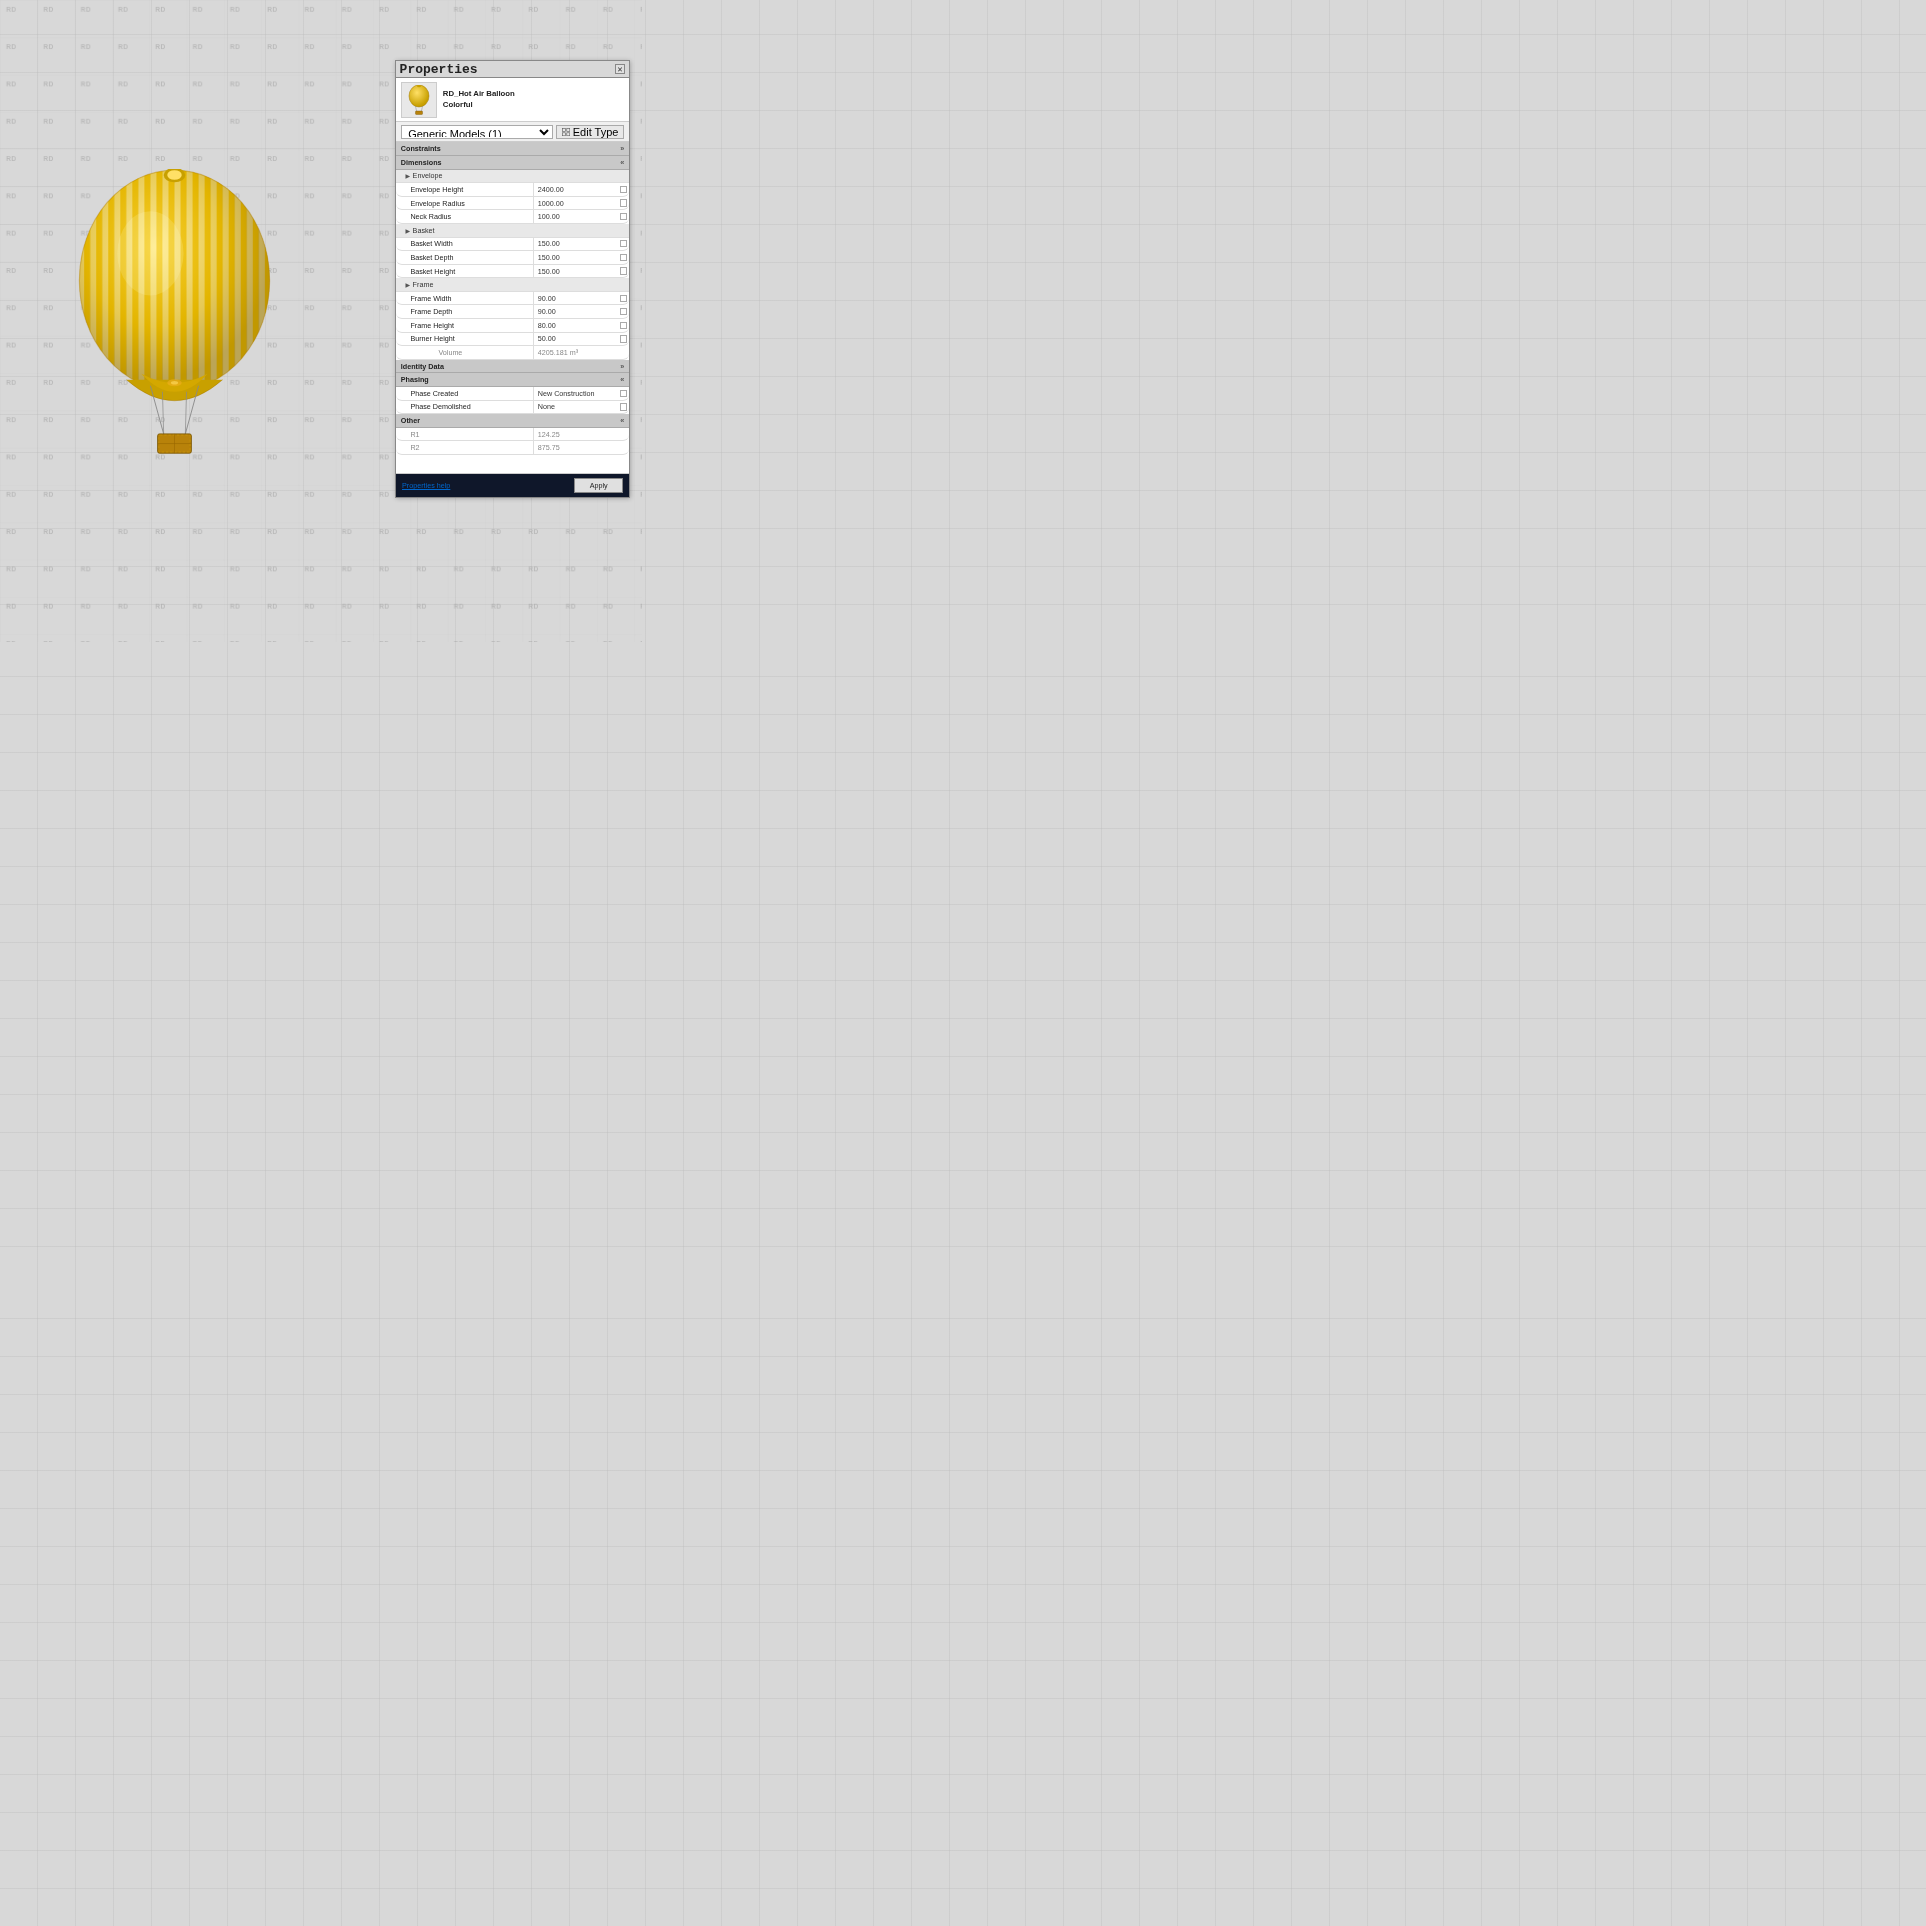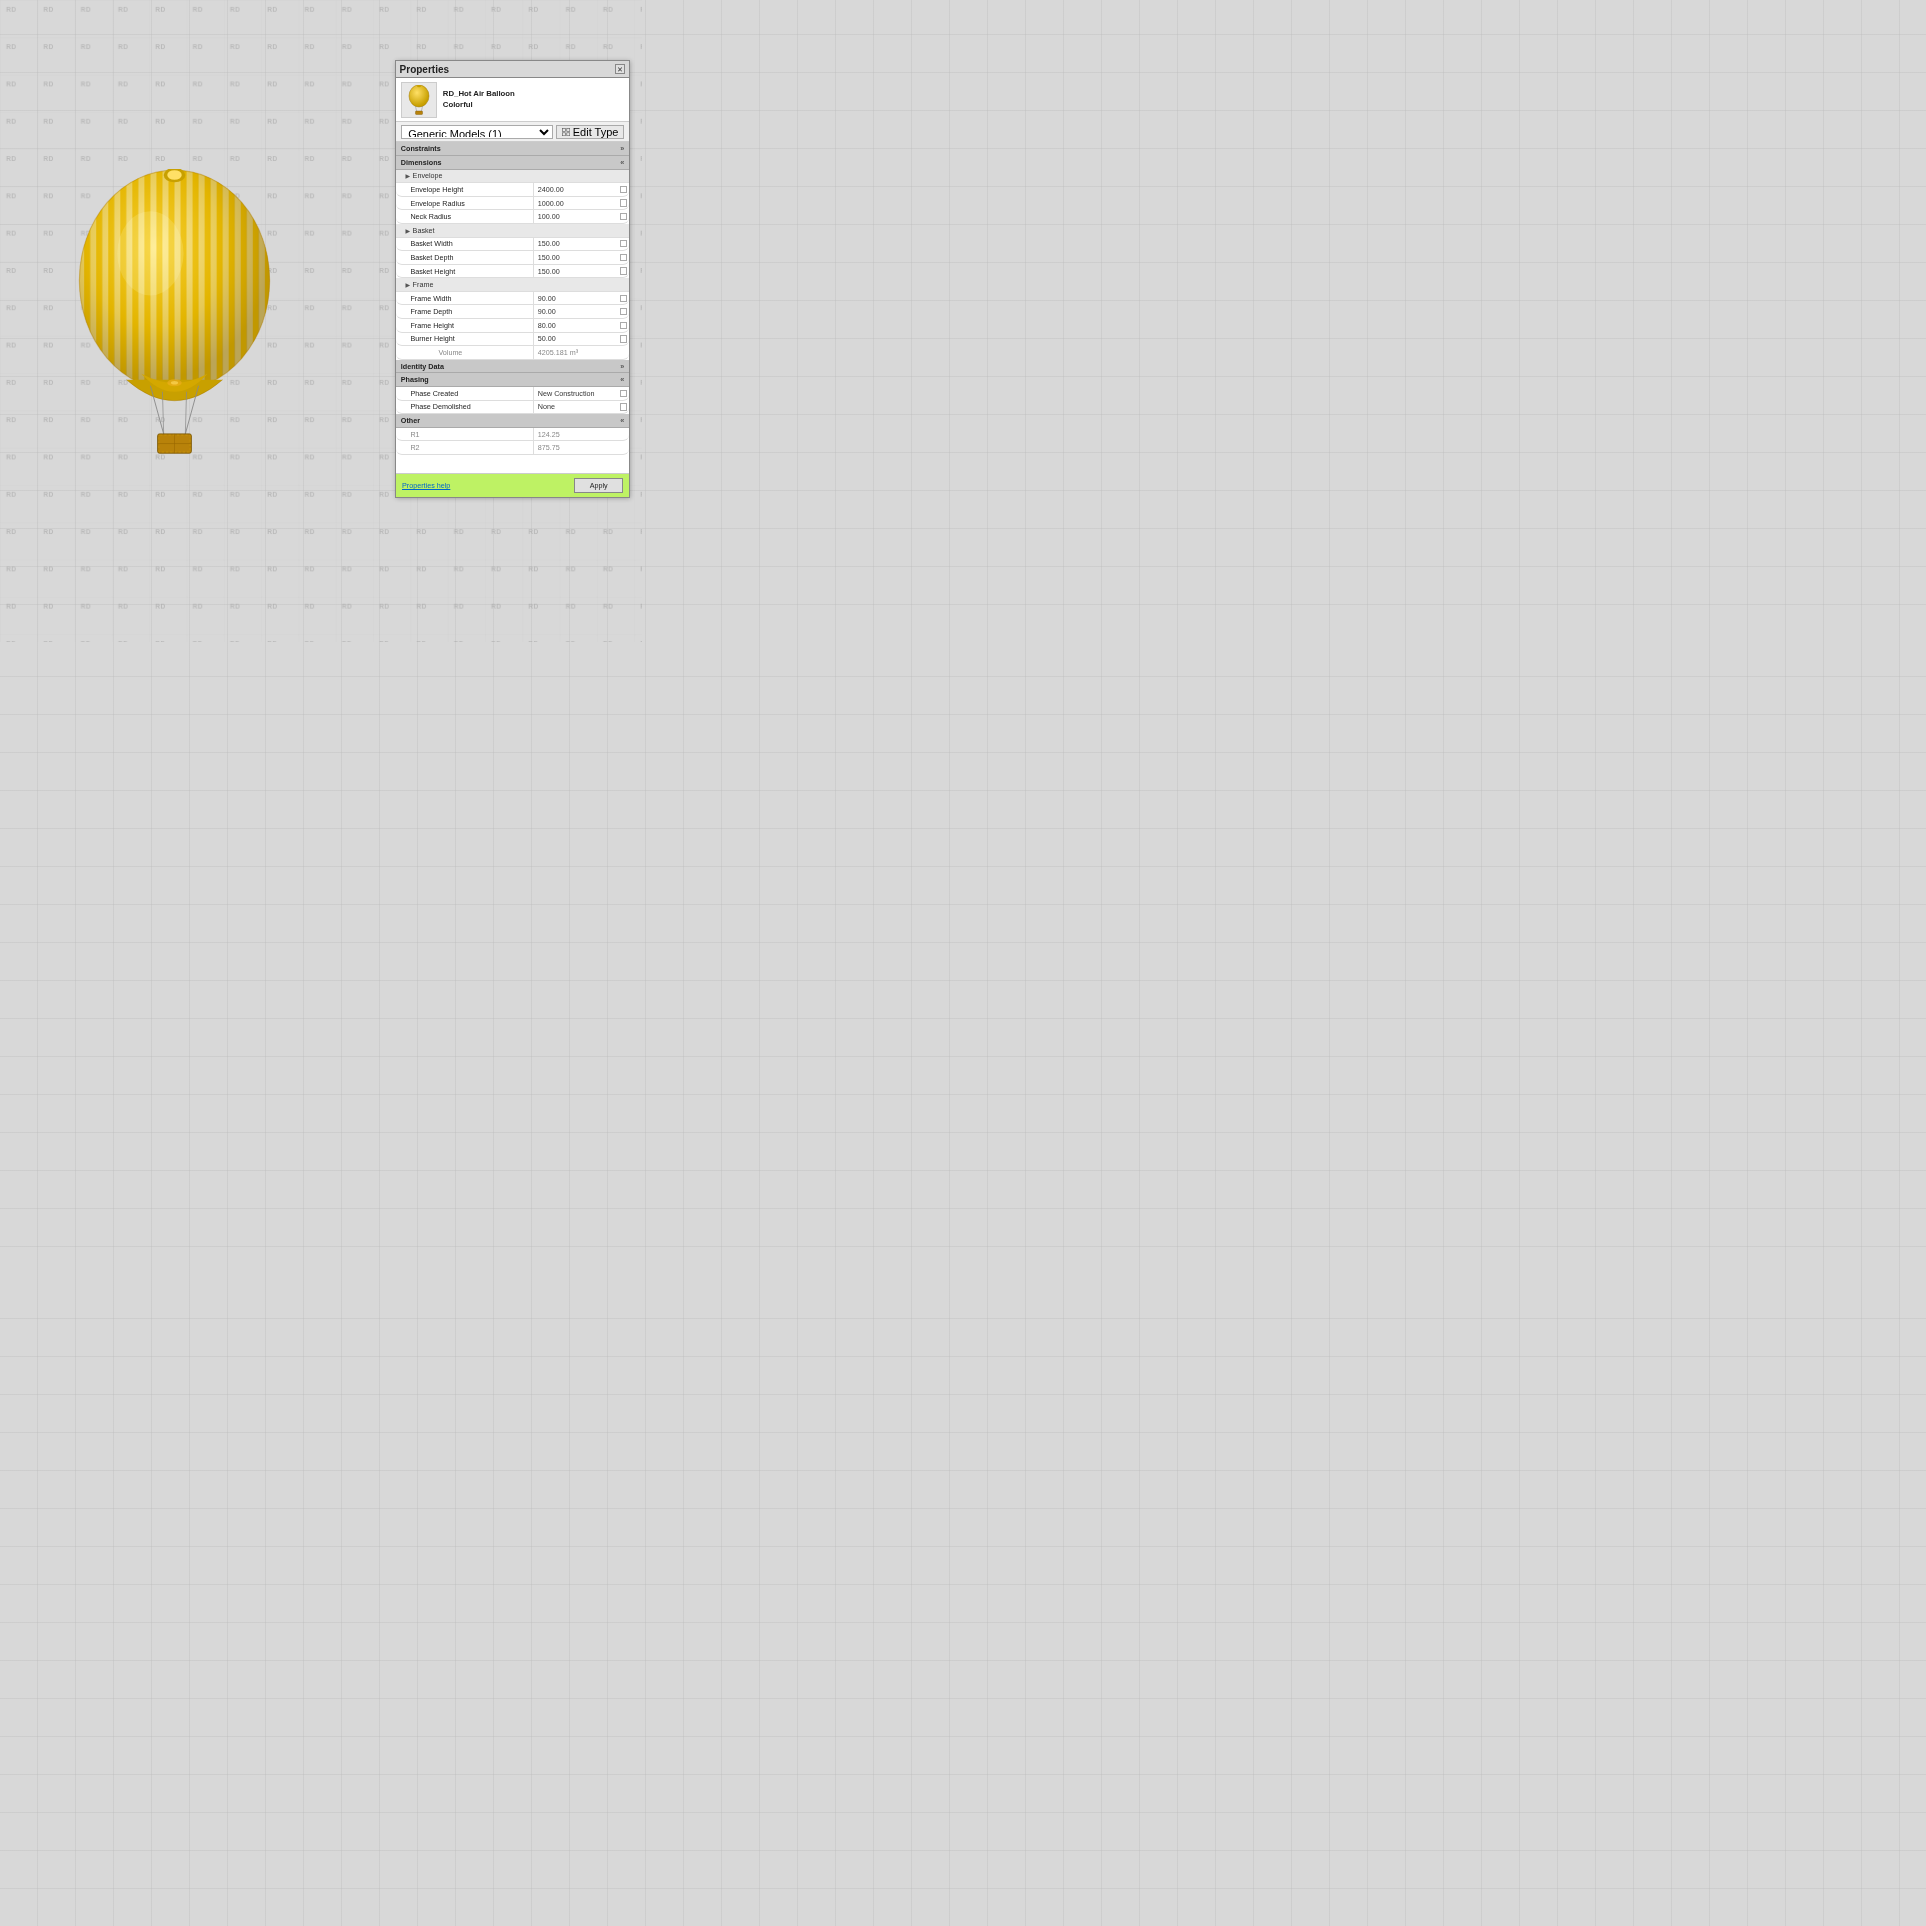--- a/index.html
+++ b/index.html
@@ -63,23 +63,24 @@
       background: #d8d8d8;
       border-bottom: 0.6px solid #888;
       display: flex;
       align-items: center;
       justify-content: space-between;
       padding: 2.4px 3.6px;
       height: 17px;
     }
 
     .panel-titlebar-title {
-      font-size: 10px;
+      font-size: 13px;
       font-weight: bold;
       color: #222;
+      font-family: Liberation Mono, monospace;
     }
 
     .panel-close-btn {
       width: 10.8px;
       height: 10.8px;
       background: #e0e0e0;
       border: 0.6px solid #888;
       display: flex;
       align-items: center;
       justify-content: center;
@@ -231,21 +232,21 @@
       border: 0.6px solid #aaa;
       background: #fff;
     }
 
     
     .panel-footer {
       display: flex;
       align-items: center;
       justify-content: space-between;
       padding: 3.6px 6px;
-      background: #bef264;
+      background: #0f172a;
       border-top: 0.6px solid #ccc;
     }
 
     .properties-help-link {
       color: #0066cc;
       text-decoration: underline;
       cursor: pointer;
       font-size: 7.2px;
     }
 

